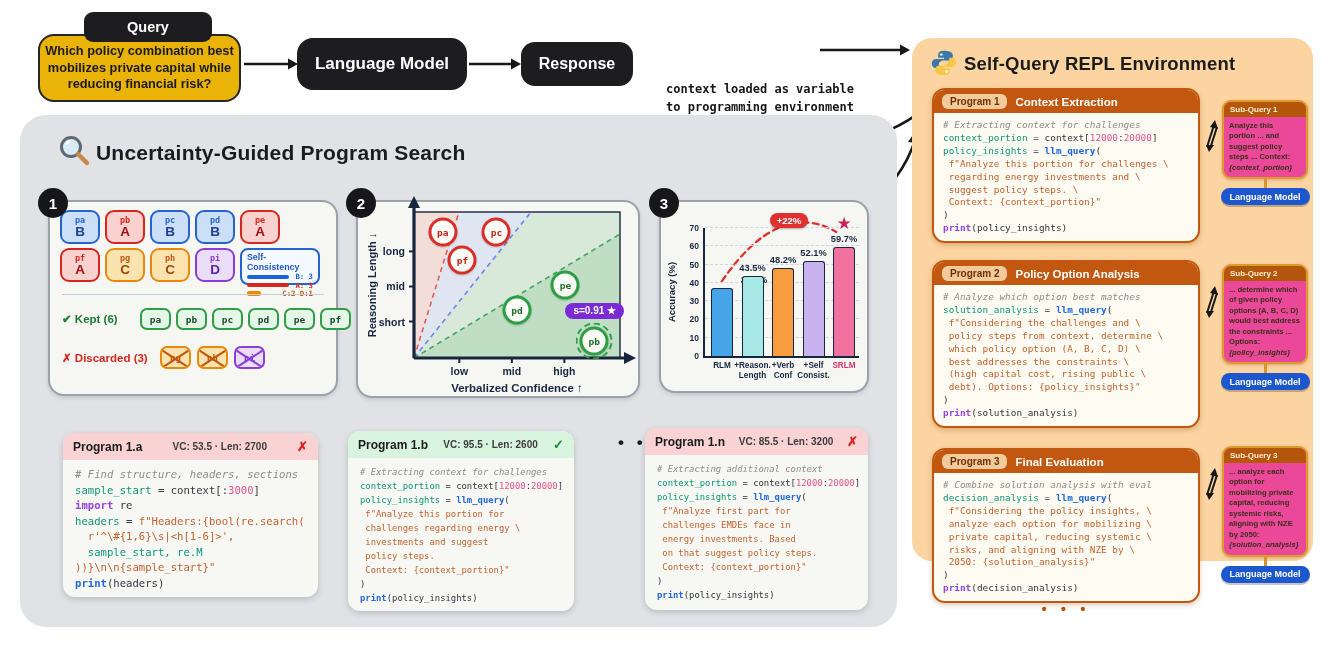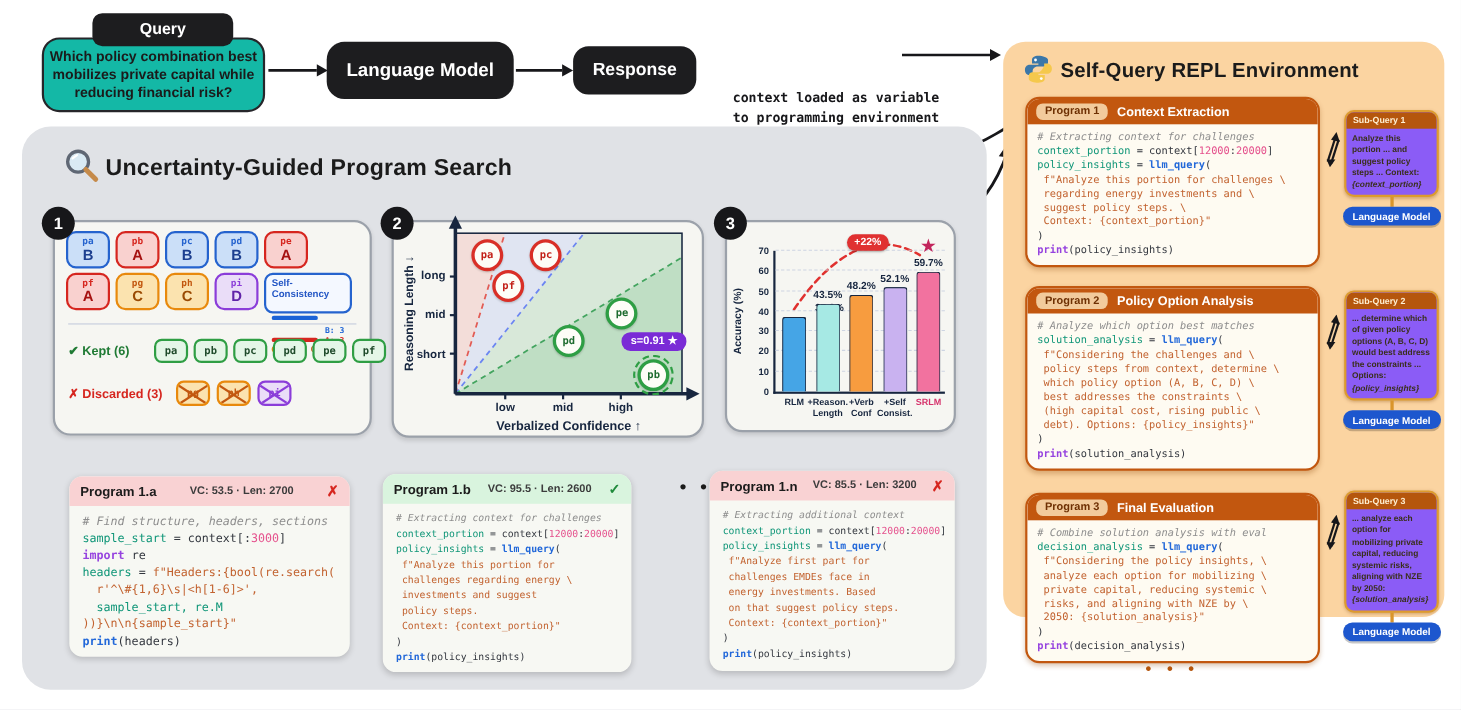--- a/index.html
+++ b/index.html
@@ -2,21 +2,21 @@
 <html><head>
 <meta charset="utf-8">
 <style>
   *{margin:0;padding:0;box-sizing:border-box}
   body{font-family:"Liberation Sans",sans-serif;background:#fff}
   .stage{position:relative;width:1328px;height:645px;background:#fff;overflow:hidden}
 
   
   .blk{position:absolute;background:#1D1D1F;color:#fff;display:flex;align-items:center;justify-content:center;font-weight:700;border-radius:14px}
   .qtab{position:absolute;left:84px;top:12px;width:128px;height:30px;z-index:2;border-radius:9px;font-size:14.5px;font-weight:800}
-  .qbox{position:absolute;left:38px;top:34px;width:203px;height:68px;background:#14b8a6;border:2px solid #26262A;border-radius:16px;display:flex;align-items:center;justify-content:center;text-align:center;font-size:12.8px;font-weight:600;color:#1b1b1b;padding:6px 0;line-height:1.32}
+  .qbox{position:absolute;left:38px;top:34px;width:203px;height:68px;background:#eab308;border:2px solid #26262A;border-radius:16px;display:flex;align-items:center;justify-content:center;text-align:center;font-size:12.8px;font-weight:600;color:#1b1b1b;padding:6px 0;line-height:1.32}
   .lmbox{left:297px;top:38px;width:170px;height:52px;font-size:17px;border-radius:16px}
   .respbox{left:521px;top:42px;width:112px;height:44px;font-size:16px}
   .ctxbox{left:701px;top:30px;width:116px;height:40px;font-size:15px;border-radius:10px}
   .ctxcap{position:absolute;left:640px;top:80px;width:240px;text-align:center;font-family:"DejaVu Sans Mono",monospace;font-size:12px;font-weight:600;line-height:1.5;color:#17171A}
   svg.flow{position:absolute;overflow:visible}
 
   
   .gpanel{position:absolute;left:20px;top:115px;width:877px;height:512px;background:#E0E2E6;border-radius:26px}
   .opanel{position:absolute;left:912px;top:38px;width:401px;height:523px;background:#FBD4A1;border-radius:20px}
   .ptitle{position:absolute;font-weight:800;color:#1b1b1b;letter-spacing:.2px}
@@ -106,21 +106,21 @@
   .rprog{position:absolute;left:20px;width:268px;background:#FEFBF2;border:2.5px solid #C2570F;border-radius:13px;box-shadow:0 2px 5px rgba(140,70,10,.3);overflow:hidden}
   .rprog-h{background:#C2570F;display:flex;align-items:center;gap:8px;padding:4px 8px}
   .rbadge{background:#F2CB9C;color:#6E3003;font-weight:800;font-size:10px;padding:2px 8px;border-radius:6px;white-space:nowrap}
   .rtitle{color:#fff;font-weight:800;font-size:11.5px;white-space:nowrap}
   .rcode{padding:6px 9px;font-family:"DejaVu Sans Mono",monospace;font-size:9.4px}
   .rcode .cl{line-height:12.9px}
   .rdots{position:absolute;left:20px;width:268px;top:562px;text-align:center;font-size:15px;font-weight:800;color:#B4540B;letter-spacing:5px}
 
   
   .subqcol{position:absolute;left:310px;width:86px;display:flex;flex-direction:column;align-items:center}
-  .subq{width:86px;border:2px solid #DD9B2E;border-radius:9px;background:#8b5cf6;overflow:hidden;box-shadow:0 1px 3px rgba(120,60,0,.3)}
+  .subq{width:86px;border:2px solid #DD9B2E;border-radius:9px;background:#ec4899;overflow:hidden;box-shadow:0 1px 3px rgba(120,60,0,.3)}
   .subq-h{background:#B5560D;color:#FFEFD2;font-weight:800;font-size:8px;padding:3px 6px}
   .subq-b{padding:4px 5px;font-size:7.6px;line-height:1.38;color:#3A2F1B;font-weight:600}
   .subq-var{font-style:italic;font-weight:700}
   .stem{width:3px;height:9px;background:#D9952B}
   .lmpill{background:#1D57CE;color:#fff;font-weight:800;font-size:9px;padding:3.5px 9px;border-radius:9px;white-space:nowrap;box-shadow:0 2px 0 rgba(0,0,0,.22)}
   .xarr{position:absolute}
 </style>
 </head>
 <body>
 
@@ -202,21 +202,21 @@
           <div class="chip purple">
             <span class="cid">pi</span>
             <span class="clt">D</span>
           </div>
         </div>
       <div class="scbox">
         <div class="sctitle">Self-Consistency</div>
         <div>
             <div class="scrow">
               <div class="scbar" style="width: 42px; background: rgb(28, 99, 214);"></div>
-              <span style="color: rgb(28, 99, 214); margin-top: 24px;">B: 3</span>
+              <span style="color: rgb(28, 99, 214);">B: 3</span>
             </div>
             <div class="scrow">
               <div class="scbar" style="width: 42px; background: rgb(214, 38, 31);"></div>
               <span style="color: rgb(214, 38, 31);">A: 3</span>
             </div>
             <div class="scrow">
               <div class="scbar" style="width: 14px; background: rgb(232, 137, 12);"></div>
               <span style="color: rgb(194, 87, 15);">C:2 D:1</span>
             </div>
           </div>

